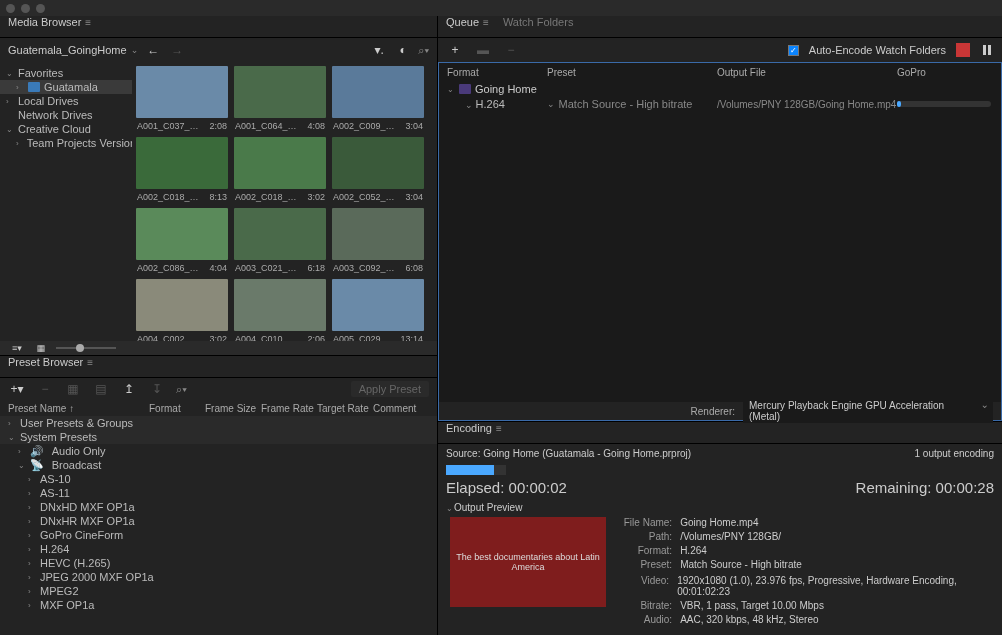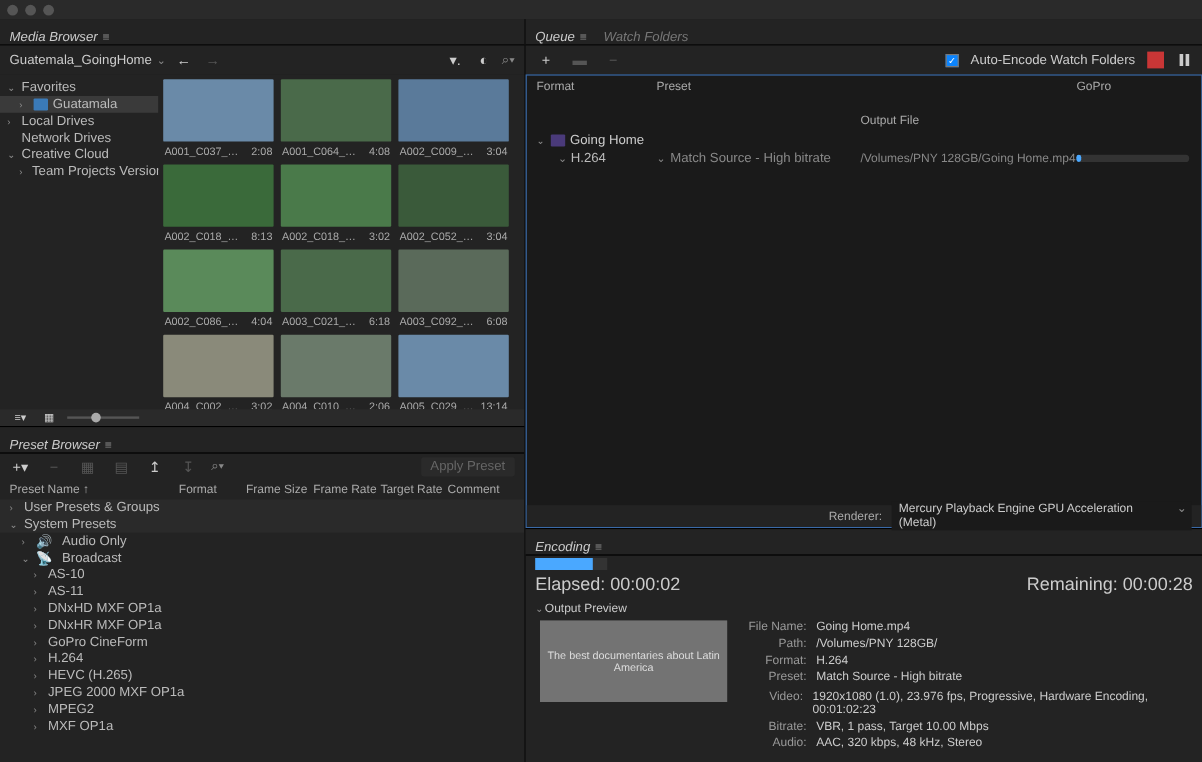--- a/index.html
+++ b/index.html
@@ -2,21 +2,21 @@
 <html><head>
 <meta charset="utf-8">
 <style>
 * { margin: 0; padding: 0; box-sizing: border-box; font-family: -apple-system, 'Segoe UI', sans-serif; }
 body { background: #1e1e1e; color: #aaa; font-size: 11px; width: 1002px; height: 635px; overflow: hidden; display: flex; flex-direction: column; }
 .titlebar { height: 16px; background: #2a2a2a; display: flex; align-items: center; padding-left: 6px; gap: 6px; }
 .tdot { width: 9px; height: 9px; border-radius: 50%; background: #555; }
 .main { flex: 1; display: flex; }
 .left { width: 438px; display: flex; flex-direction: column; border-right: 1px solid #000; }
 .right { flex: 1; display: flex; flex-direction: column; }
-.panel-tab-bar { background: #232323; height: 22px; display: flex; align-items: flex-end; padding: 0 8px; gap: 14px; border-bottom: 1px solid #000; font-style: italic; }
+.panel-tab-bar { background: #232323; height: 22px; display: flex; align-items: flex-start; padding: 0 8px; gap: 14px; border-bottom: 1px solid #000; }
 .panel-tab { color: #ccc; cursor: pointer; display: flex; align-items: center; gap: 4px; }
 .panel-tab.dim { color: #777; }
 .menu-icon { font-size: 10px; color: #888; }
 .mb-toolbar { background: #232323; height: 24px; display: flex; align-items: center; padding: 0 8px; gap: 6px; }
 .path-crumb { display: flex; align-items: center; gap: 4px; color: #ccc; }
 .chev { color: #888; font-size: 9px; }
 .ico-btn { width: 18px; height: 18px; display: flex; align-items: center; justify-content: center; color: #ccc; cursor: pointer; font-size: 12px; }
 .spacer { flex: 1; }
 .mb-body { flex: 1; display: flex; background: #232323; overflow: hidden; }
 .tree { width: 132px; padding: 4px 0; overflow: hidden; }
@@ -47,42 +47,42 @@
 .ind2 { padding-left: 28px; }
 .queue-toolbar { height: 24px; background: #232323; display: flex; align-items: center; padding: 0 8px; gap: 10px; }
 .chk { width: 11px; height: 11px; border: 1px solid #777; background: #0a84ff; display: inline-flex; align-items: center; justify-content: center; color: #fff; font-size: 8px; }
 .stop-btn { width: 14px; height: 14px; background: #c93636; }
 .pause-btn { width: 14px; height: 14px; display: flex; gap: 2px; align-items: center; justify-content: center; }
 .pause-bar { width: 3px; height: 10px; background: #ccc; }
 .queue-body { flex: 1; background: #1a1a1a; border: 1px solid #3a6aa8; display: flex; flex-direction: column; }
 .queue-headers { display: flex; padding: 4px 8px; color: #aaa; font-size: 10px; }
 .qh-format { width: 100px; }
 .qh-preset { width: 170px; }
-.qh-output { width: 180px; margin-top: 28px; }
+.qh-output { width: 180px; }
 .qh-status { flex: 1; }
 .queue-item { padding-left: 8px; }
 .qi-title { display: flex; align-items: center; gap: 4px; color: #ccc; height: 14px; }
 .pr-ico { width: 12px; height: 10px; background: #4a3a7a; display: inline-block; border-radius: 1px; }
 .qi-row { display: flex; align-items: center; height: 16px; padding-left: 18px; }
 .qi-format { width: 82px; color: #bbb; }
 .qi-preset { width: 170px; color: #888; display:flex; align-items:center; gap:4px;}
 .qi-output { width: 180px; color: #888; font-size: 10px; }
 .qi-progress { flex: 1; height: 6px; background: #333; border-radius: 3px; position: relative; margin-right: 10px; }
 .qi-prog-fill { position: absolute; left: 0; top: 0; bottom: 0; width: 4%; background: #4aa8ff; border-radius: 3px; }
 .renderer-bar { height: 18px; background: #232323; display: flex; align-items: center; justify-content: flex-end; padding: 0 8px; gap: 8px; font-size: 10px; }
 .renderer-sel { background: #1a1a1a; padding: 1px 18px 1px 6px; color: #ccc; position: relative; width: 250px; }
 .renderer-sel::after { content: '⌄'; position: absolute; right: 4px; top: 0; color: #888; }
 .encoding-panel { background: #232323; border-top: 1px solid #000; padding-bottom: 6px; }
 .enc-src-row { padding: 4px 8px; display: flex; justify-content: space-between; color: #ccc; font-size: 10px; }
 .enc-progress { margin: 2px 8px; height: 10px; background: #333; width: 60px; position: relative; }
 .enc-prog-fill { position: absolute; left: 0; top: 0; bottom: 0; width: 80%; background: #4aa8ff; }
 .enc-time-row { padding: 2px 8px; display: flex; justify-content: space-between; color: #ccc; font-size: 15px; }
 .output-prev { padding: 4px 8px; color: #ccc; font-size: 10px; }
 .prev-body { display: flex; gap: 12px; margin-top: 4px; padding-left: 4px; }
-.prev-img { width: 165px; height: 68px; background: #737373; position: relative; display:flex; align-items:center; justify-content:center; text-align:center; font-size:9px; color:#ddd; }
+.prev-img { width: 165px; height: 90px; background: #7f1d1d; position: relative; display:flex; align-items:center; justify-content:center; text-align:center; font-size:9px; color:#ddd; }
 .prev-details { display: flex; flex-direction: column; gap: 3px; font-size: 10px; }
 .pd-row { display: flex; }
 .pd-label { width: 62px; text-align: right; color: #999; padding-right: 8px; }
 .pd-val { color: #ccc; }
 .search-field { display:flex; align-items:center; gap:3px; color:#888; }
 .disabled-ico { color: #555; }
 </style>
 </head>
 <body>
 
@@ -382,20 +382,24 @@
       </div>
     </div>
 
     <div class="encoding-panel">
       <div class="panel-tab-bar">
         <div class="panel-tab">
             <span>Encoding</span>
             <span class="menu-icon">≡</span>
           </div>
       </div>
+      <div class="enc-src-row">
+        <span><span>Source:</span> <span>Going Home (Guatamala - Going Home.prproj)</span></span>
+        <span>1 output encoding</span>
+      </div>
       <div class="enc-progress">
           <div class="enc-prog-fill"></div>
         </div>
       <div class="enc-time-row">
         <span><span>Elapsed:</span> <span>00:00:02</span></span>
         <span><span>Remaining:</span> <span>00:00:28</span></span>
       </div>
       <div class="output-prev">
         <span class="tri">⌄</span><span>Output Preview</span>
         <div class="prev-body">

